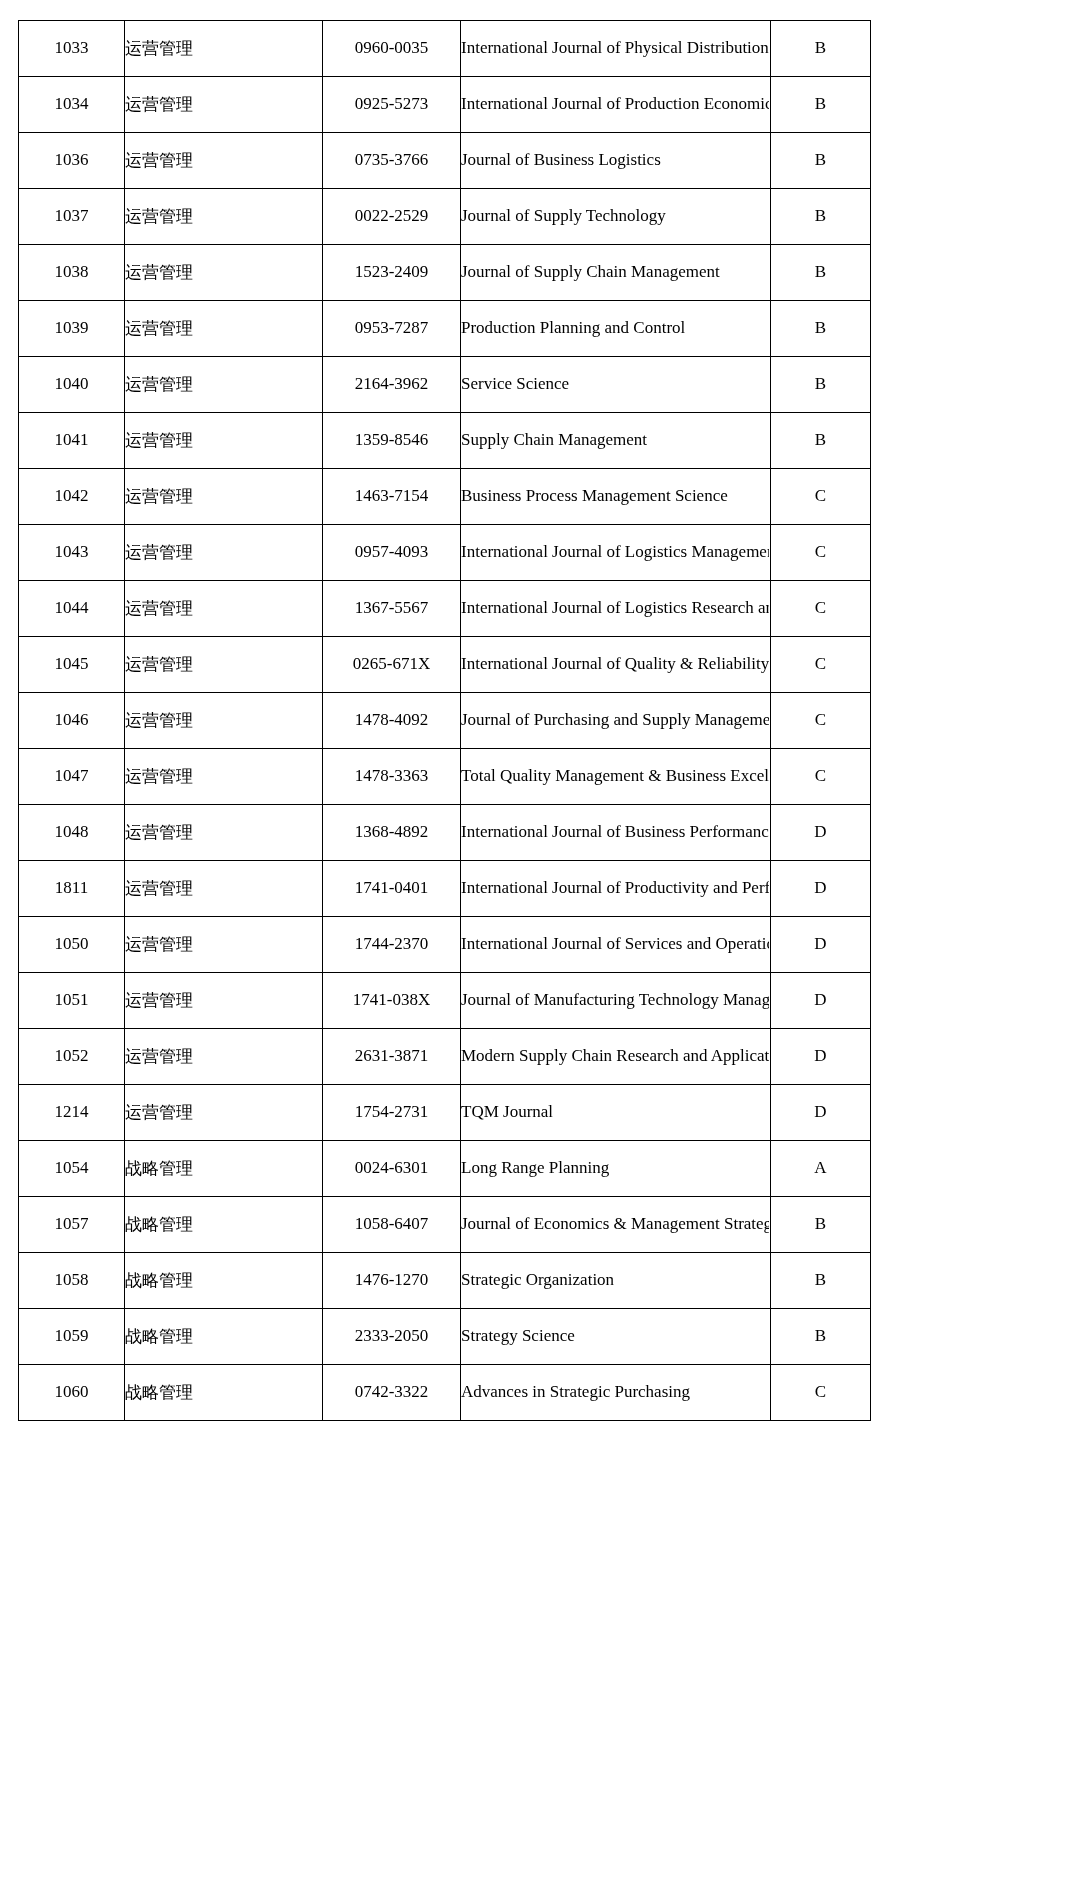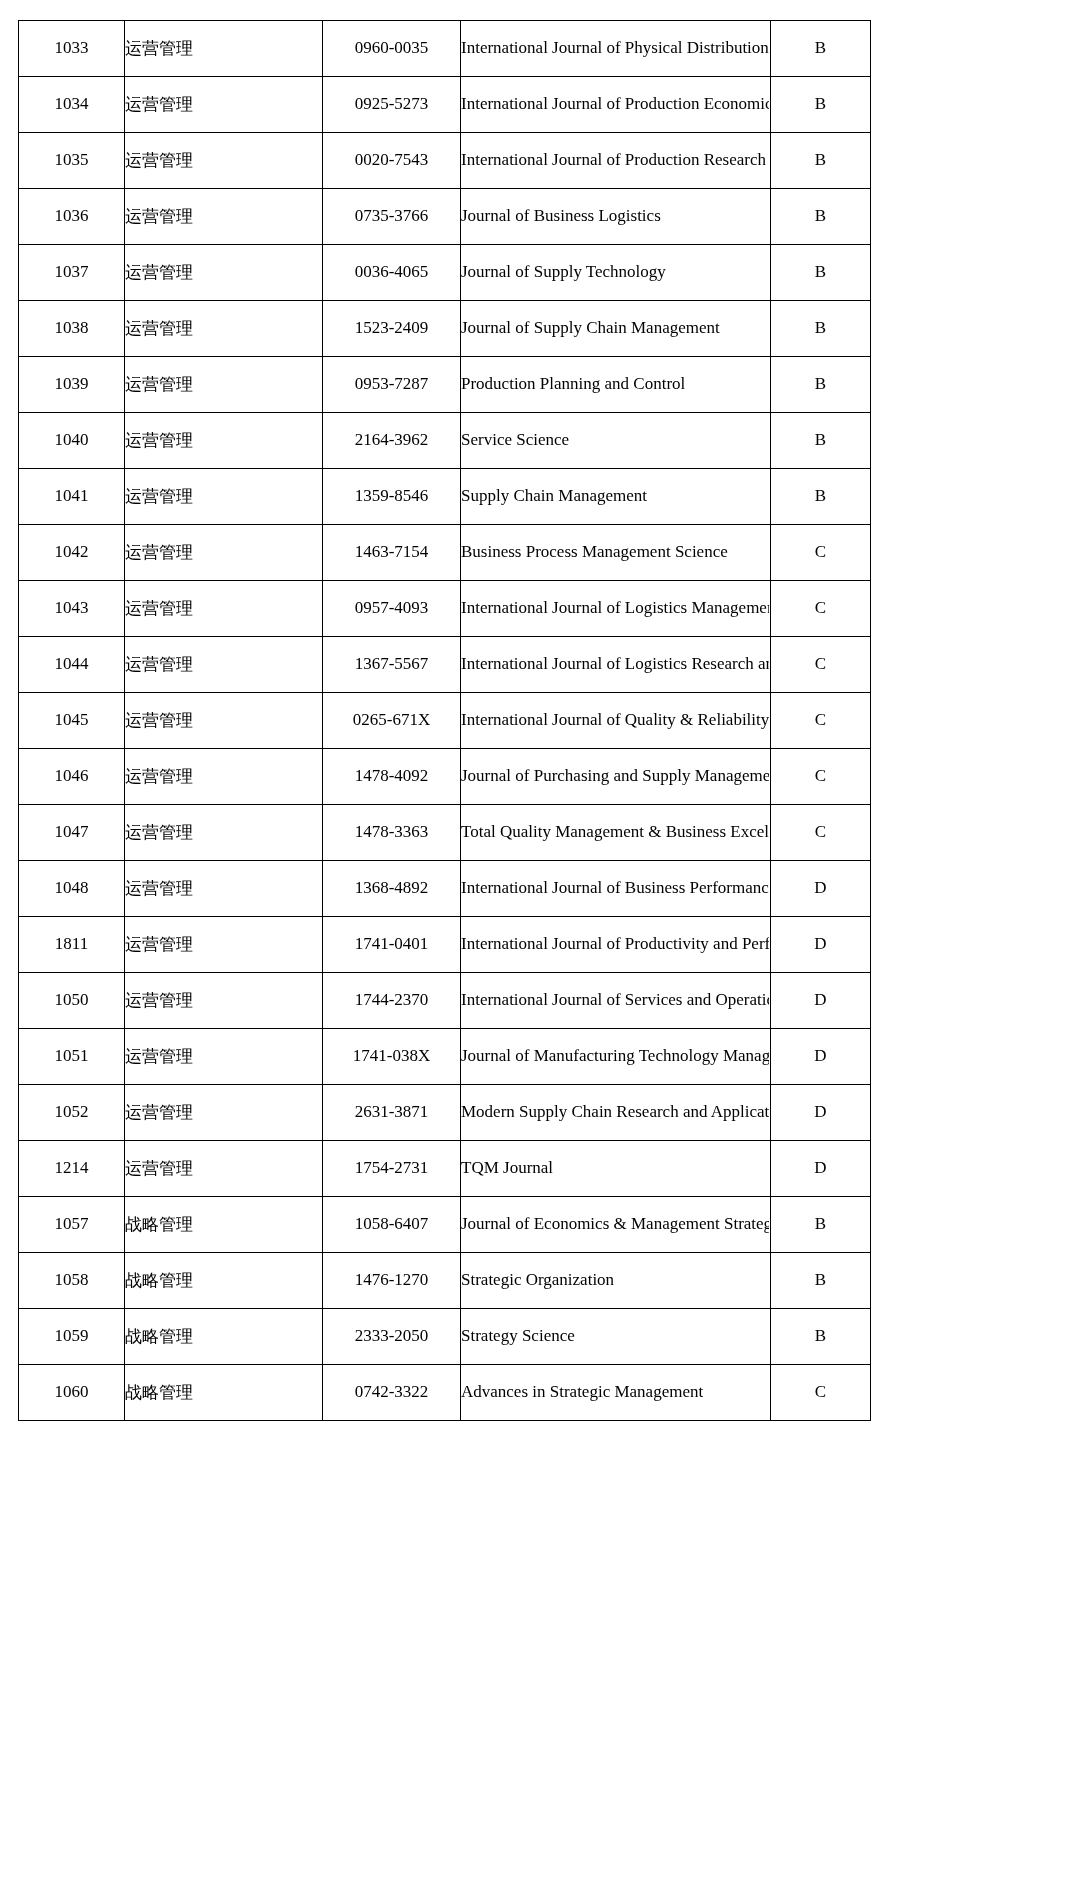--- a/index.html
+++ b/index.html
@@ -87,41 +87,32 @@
         <tr>
           <td class="id">1034</td>
           <td class="field">运营管理</td>
           <td class="issn">0925-5273</td>
           <td class="name">
             <span class="clip">International Journal of Production Economics</span>
           </td>
           <td class="grade">B</td>
         </tr>
         <tr>
-          <td class="id">1035</td>
-          <td class="field">运营管理</td>
-          <td class="issn">0020-7543</td>
-          <td class="name">
-            <span class="clip">International Journal of Production Research</span>
-          </td>
-          <td class="grade">B</td>
-        </tr>
-        <tr>
           <td class="id">1036</td>
           <td class="field">运营管理</td>
           <td class="issn">0735-3766</td>
           <td class="name">
             <span class="clip">Journal of Business Logistics</span>
           </td>
           <td class="grade">B</td>
         </tr>
         <tr>
           <td class="id">1037</td>
           <td class="field">运营管理</td>
-          <td class="issn">0036-4065</td>
+          <td class="issn">0022-2529</td>
           <td class="name">
             <span class="clip">Journal of Supply Technology</span>
           </td>
           <td class="grade">B</td>
         </tr>
         <tr>
           <td class="id">1038</td>
           <td class="field">运营管理</td>
           <td class="issn">1523-2409</td>
           <td class="name">
@@ -258,20 +249,29 @@
         <tr>
           <td class="id">1214</td>
           <td class="field">运营管理</td>
           <td class="issn">1754-2731</td>
           <td class="name">
             <span class="clip">TQM Journal</span>
           </td>
           <td class="grade">D</td>
         </tr>
         <tr>
+          <td class="id">1054</td>
+          <td class="field">战略管理</td>
+          <td class="issn">0024-6301</td>
+          <td class="name">
+            <span class="clip">Long Range Planning</span>
+          </td>
+          <td class="grade">A</td>
+        </tr>
+        <tr>
           <td class="id">1057</td>
           <td class="field">战略管理</td>
           <td class="issn">1058-6407</td>
           <td class="name">
             <span class="clip">Journal of Economics &amp; Management Strategy</span>
           </td>
           <td class="grade">B</td>
         </tr>
         <tr>
           <td class="id">1058</td>
@@ -289,19 +289,19 @@
           <td class="name">
             <span class="clip">Strategy Science</span>
           </td>
           <td class="grade">B</td>
         </tr>
         <tr>
           <td class="id">1060</td>
           <td class="field">战略管理</td>
           <td class="issn">0742-3322</td>
           <td class="name">
-            <span class="clip">Advances in Strategic Management</span>
+            <span class="clip">Advances in Strategic Purchasing</span>
           </td>
           <td class="grade">C</td>
         </tr>
       </tbody>
   </table>
 </div>
 
 </body></html>

